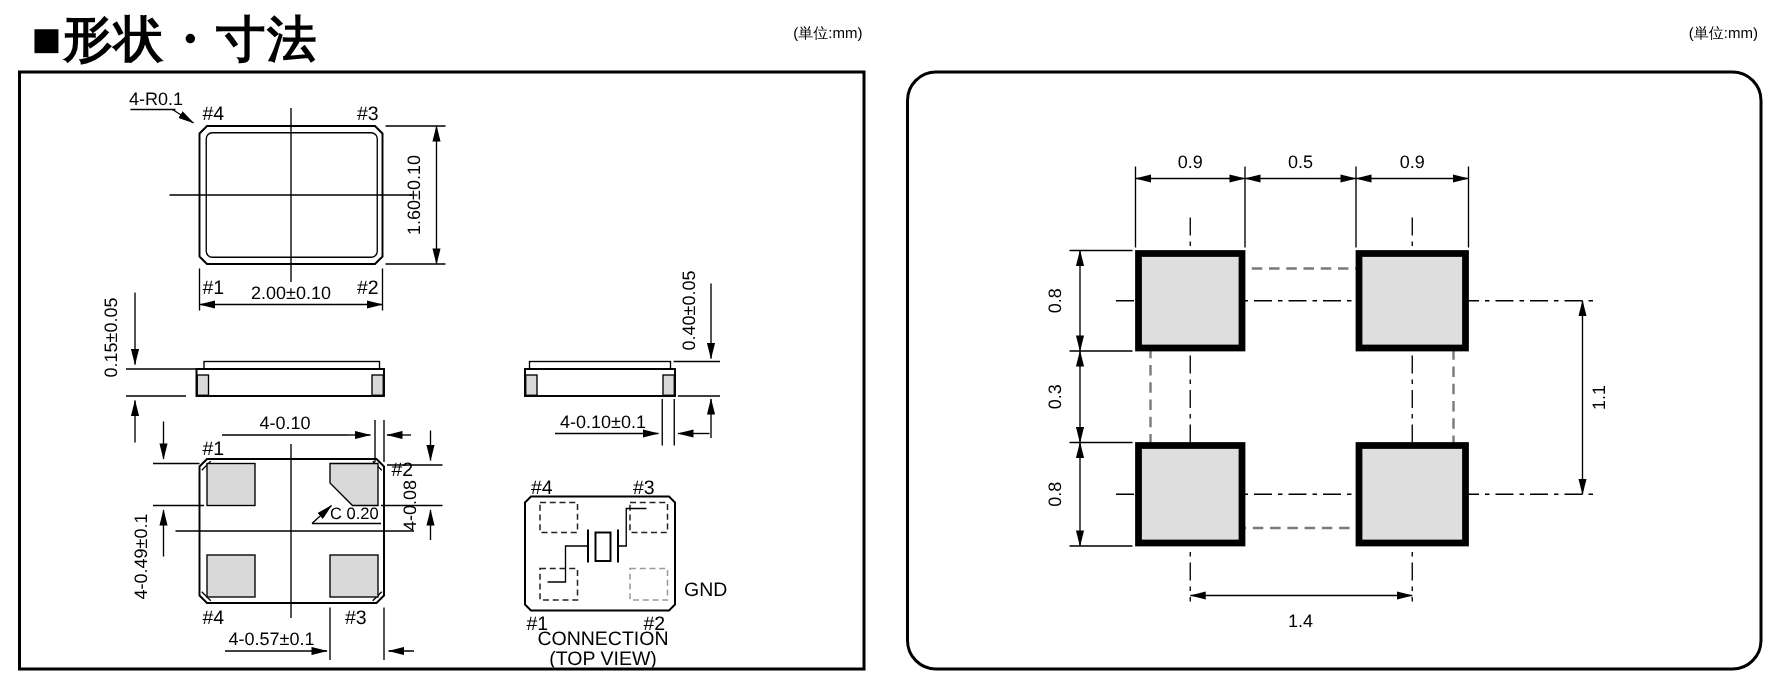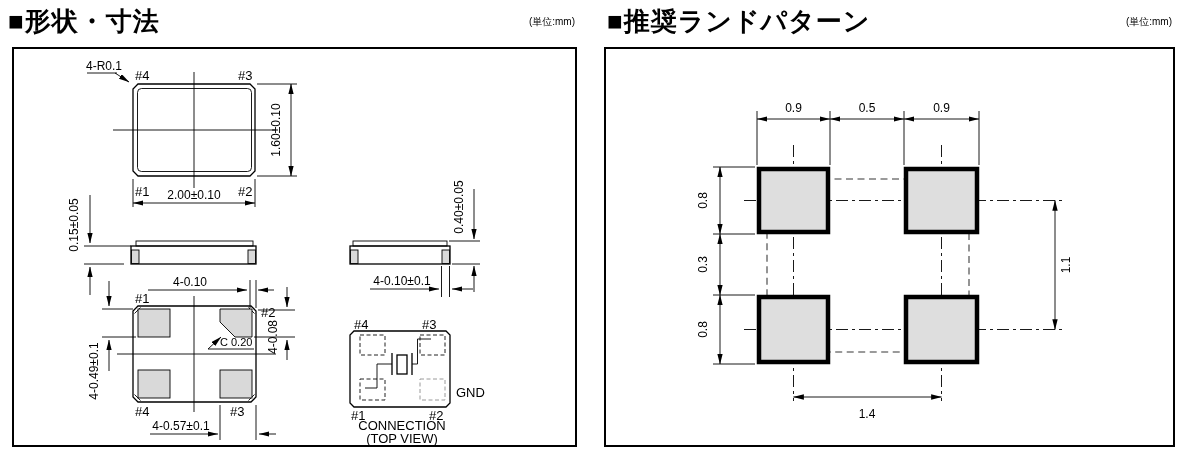--- a/index.html
+++ b/index.html
@@ -1,28 +1,28 @@
 <!DOCTYPE html>
 <html><head>
 <meta charset="utf-8">
 <style>
   html,body{margin:0;padding:0;background:#ffffff;}
   .page{position:relative;width:1177px;height:451px;background:#ffffff;overflow:hidden;
         font-family:"Liberation Sans","DejaVu Sans",sans-serif;color:#000;}
   .panel{position:absolute;top:0;height:451px;}
   #panel-left{left:5px;width:572px;}
   #panel-right{left:604px;width:571px;}
-  .panel-title{position:absolute;left:3px;top:4px;margin:0;font-size:26px;font-weight:bold;
+  .panel-title{position:absolute;left:16px;top:4px;margin:0;font-size:33px;font-weight:bold;
                letter-spacing:1px;white-space:nowrap;}
   .panel-unit{position:absolute;top:15px;font-size:10px;white-space:nowrap;}
   #panel-left .panel-unit{right:2px;}
   #panel-right .panel-unit{right:3px;}
   .box{position:absolute;top:47px;border:2px solid #000;background:#fff;}
   #panel-left .box{left:7px;width:561px;height:396px;}
-  #panel-right .box{left:0;width:567px;height:396px;}
+  #panel-right .box{left:0;width:567px;height:396px;border-radius:20px;}
   svg{display:block;}
   svg text{fill:#000;stroke:none;font-family:"Liberation Sans","DejaVu Sans",sans-serif;font-size:12px;}
   svg text.pin{font-size:13px;}
   svg text.cap{font-size:13px;}
   svg text.small{font-size:11px;}
   .ln{stroke:#000;stroke-width:1.3;fill:none;}
   .thin{stroke:#000;stroke-width:0.9;fill:none;}
   .dimln{stroke:#000;stroke-width:0.9;fill:none;}
   .padfill{fill:#d9d9d9;stroke:#000;stroke-width:0.9;}
   .dash{stroke:#222;stroke-width:1;fill:none;stroke-dasharray:4,2.5;}
@@ -175,21 +175,20 @@
           <text class="pin" x="415" y="371">#2</text>
           <text class="pin" x="442" y="348">GND</text>
           <text class="cap" text-anchor="middle" x="388" y="381">CONNECTION</text>
           <text class="cap" text-anchor="middle" x="388" y="394">(TOP VIEW)</text>
         </g>
       </svg>
     </div>
   </section>
 
   <section class="panel" id="panel-right">
-    <h2 class="panel-title">■推奨ランドパターン</h2>
     <span class="panel-unit">(単位:mm)</span>
     <div class="box">
       <svg width="567" height="396" viewBox="0 0 567 396">
         <defs>
           <marker id="arwR" viewBox="0 0 12 6" refX="11.5" refY="3" markerWidth="12" markerHeight="6" orient="auto-start-reverse">
             <path d="M0,0 L12,3 L0,6 Z" fill="#000"></path>
           </marker>
         </defs>
 
         <path class="cl" d="M138,151.5 H458 M138,280.5 H458 M187.5,96 V352 M335.5,96 V352"></path>

